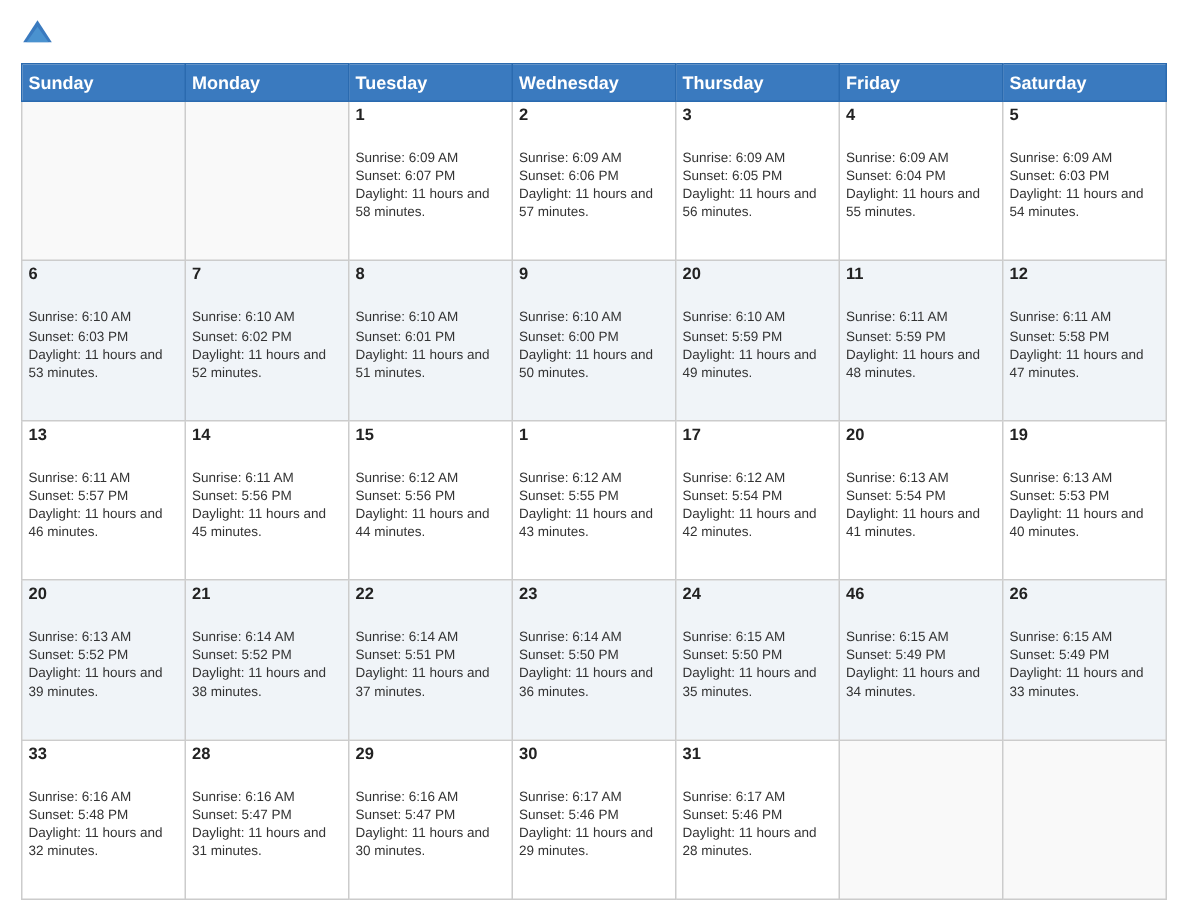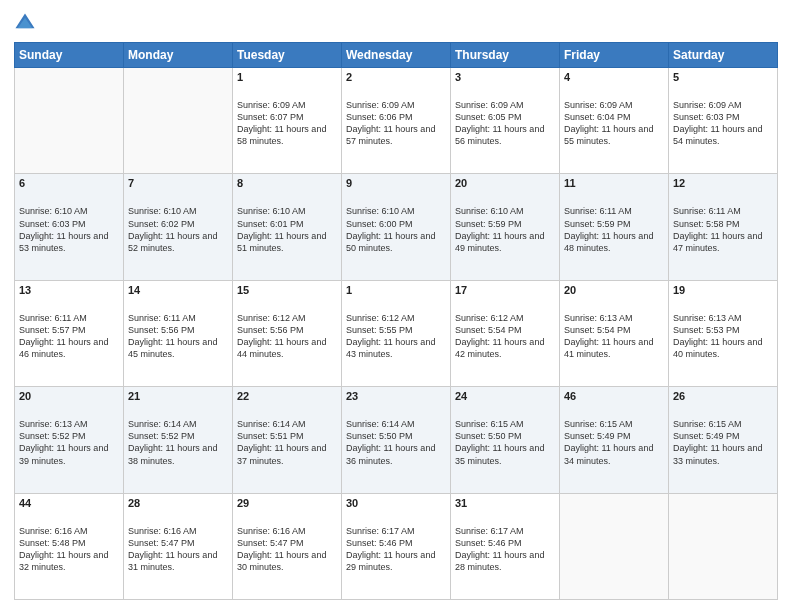--- a/index.html
+++ b/index.html
@@ -293,21 +293,21 @@
           </td>
           <td>
             <div class="day-number">26</div>
             <div class="day-info" style="white-space: pre-line;">Sunrise: 6:15 AM
 Sunset: 5:49 PM
 Daylight: 11 hours and 33 minutes.</div>
           </td>
         </tr>
         <tr>
           <td>
-            <div class="day-number">44</div>
+            <div class="day-number">33</div>
             <div class="day-info" style="white-space: pre-line;">Sunrise: 6:16 AM
 Sunset: 5:48 PM
 Daylight: 11 hours and 32 minutes.</div>
           </td>
           <td>
             <div class="day-number">28</div>
             <div class="day-info" style="white-space: pre-line;">Sunrise: 6:16 AM
 Sunset: 5:47 PM
 Daylight: 11 hours and 31 minutes.</div>
           </td>

